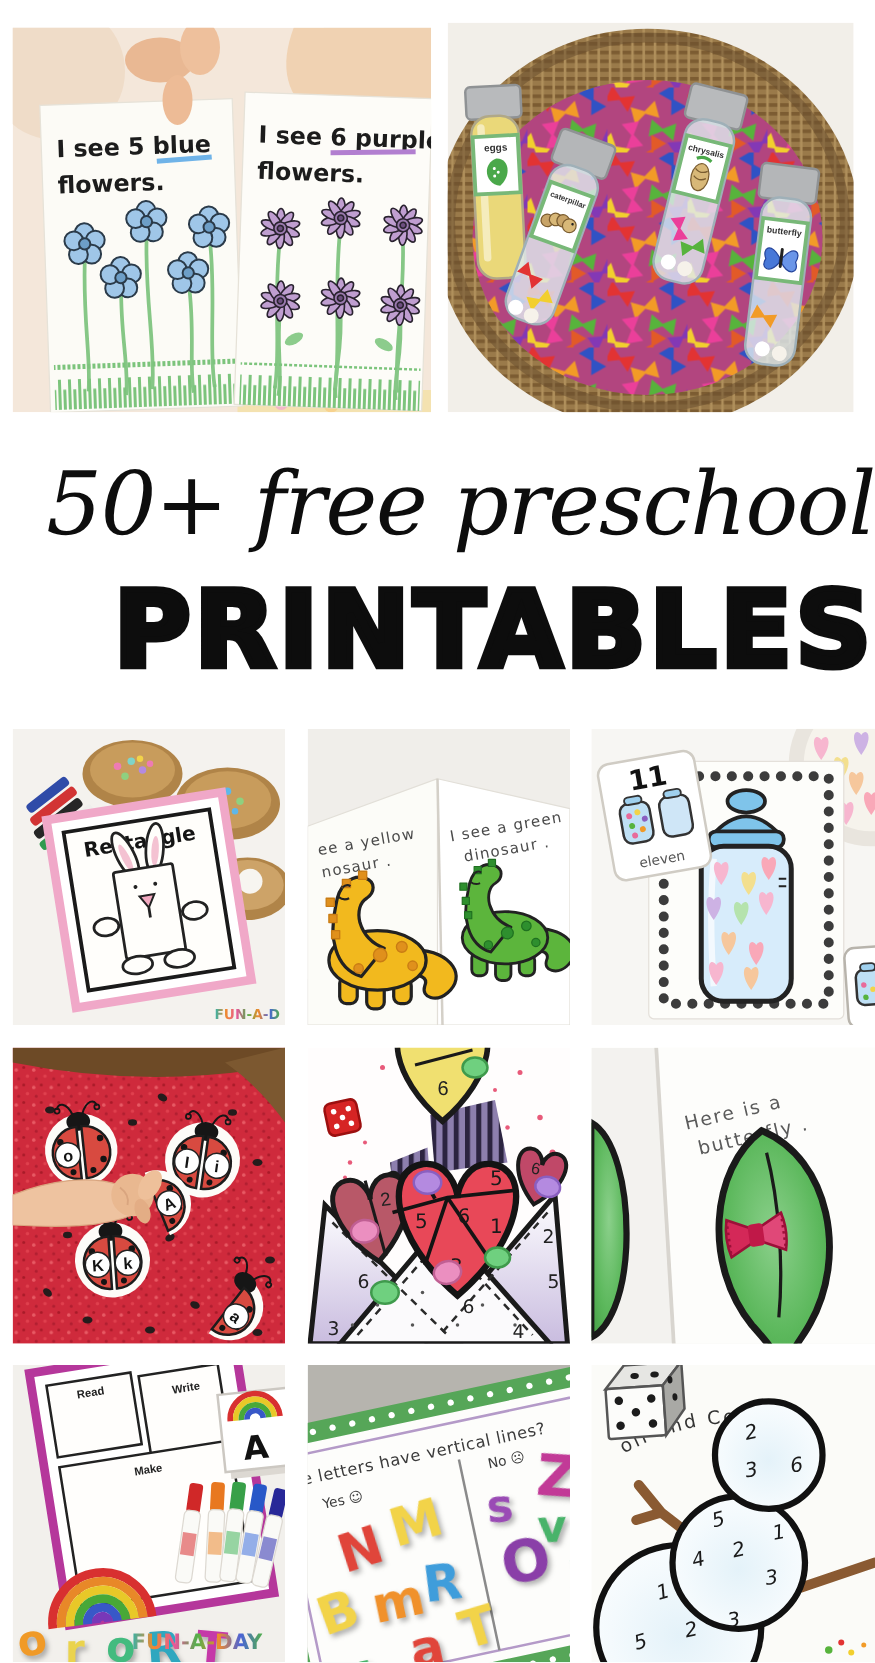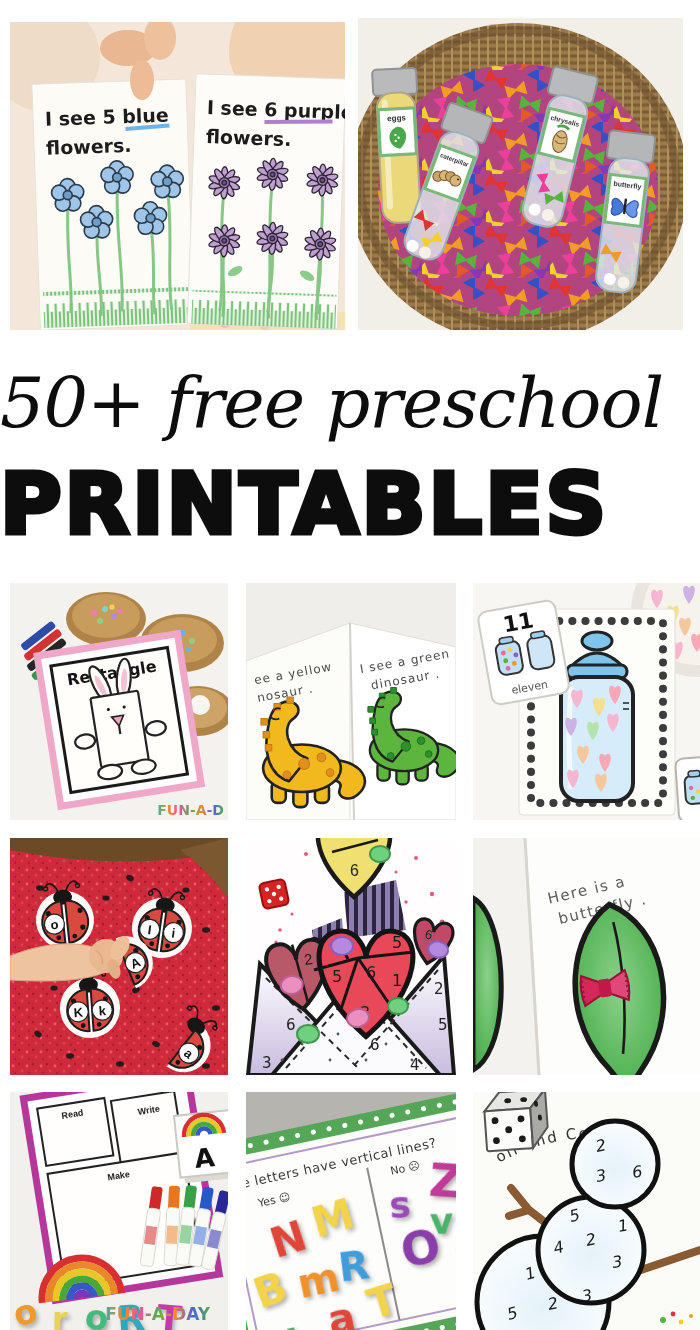--- a/index.html
+++ b/index.html
@@ -1,21 +1,21 @@
 <!DOCTYPE html>
 <html><head>
 <meta charset="utf-8">
 <style>
   html,body{margin:0;padding:0;background:#fff;}
   .pin{position:relative;width:700px;height:1330px;background:#ffffff;overflow:hidden;
        font-family:"Liberation Sans",sans-serif;}
   .ph,.tile{position:absolute;overflow:hidden;}
   .tile svg,.ph svg{display:block;}
   .banner{position:absolute;left:0;top:330px;width:700px;height:253px;background:#ffffff;
-          display:flex;flex-direction:column;align-items:flex-start;justify-content:center;}
+          display:flex;flex-direction:column;align-items:flex-end;justify-content:center;}
   .banner-l1{font-family:"DejaVu Serif",serif;font-style:italic;font-size:70px;line-height:1;
              color:#0d0d0d;letter-spacing:-1px;white-space:nowrap;}
   .banner-l2{font-family:"DejaVu Sans",sans-serif;font-weight:900;font-size:84px;line-height:1;
              color:#0d0d0d;-webkit-text-stroke:5px #0d0d0d;letter-spacing:3px;margin-top:24px;
              white-space:nowrap;}
   .wm{position:absolute;font-weight:bold;font-family:"DejaVu Sans",sans-serif;
       background:linear-gradient(90deg,#2fb3ab,#f08a2e,#e8559a,#52b04a,#f08a2e,#4a63d8,#52b04a);
       -webkit-background-clip:text;background-clip:text;color:transparent;white-space:nowrap;}
   .shadowed{filter:drop-shadow(2px 3px 2px rgba(0,0,0,.30));}
   text{user-select:none;}
@@ -267,21 +267,21 @@
         <rect x="40" y="44" width="48" height="70" rx="2"></rect>
         <ellipse cx="48" cy="120" rx="12" ry="7"></ellipse>
             <ellipse cx="82" cy="120" rx="12" ry="7"></ellipse>
         <circle cx="56" cy="58" r="1.6" fill="#222" stroke="none"></circle>
             <circle cx="72" cy="58" r="1.6" fill="#222" stroke="none"></circle>
         <path d="M58,66 L70,66 L64,76 Z" fill="#f2a9c0" stroke="#222" stroke-width="1.6"></path>
         <line x1="64" y1="76" x2="64" y2="84"></line>
       </g>
     </g>
   </svg>
-  <div class="wm" style="right:4px;bottom:2px;font-size:14px;">FUN-A-D</div>
+  <div class="wm" style="right:4px;bottom:2px;font-size:11px;">FUN-A-D</div>
   </div>
 
   <div class="tile" style="left:246px;top:583px;width:210px;height:237px;">
   <svg width="210" height="237" viewBox="0 0 210 237">
     <rect width="210" height="237" fill="#f0eeea"></rect>
     <rect y="200" width="210" height="37" fill="#dfdcd6"></rect>
     <polygon points="0,78 104,40 110,237 0,237" fill="#fcfcf8" stroke="#e2dfd8"></polygon>
     <polygon points="104,40 210,64 210,237 104,237" fill="#ffffff" stroke="#e2dfd8"></polygon>
     <line x1="104" y1="40" x2="108" y2="237" stroke="#d4d0c8" stroke-width="2"></line>
     <g transform="rotate(-10 60 80)">

